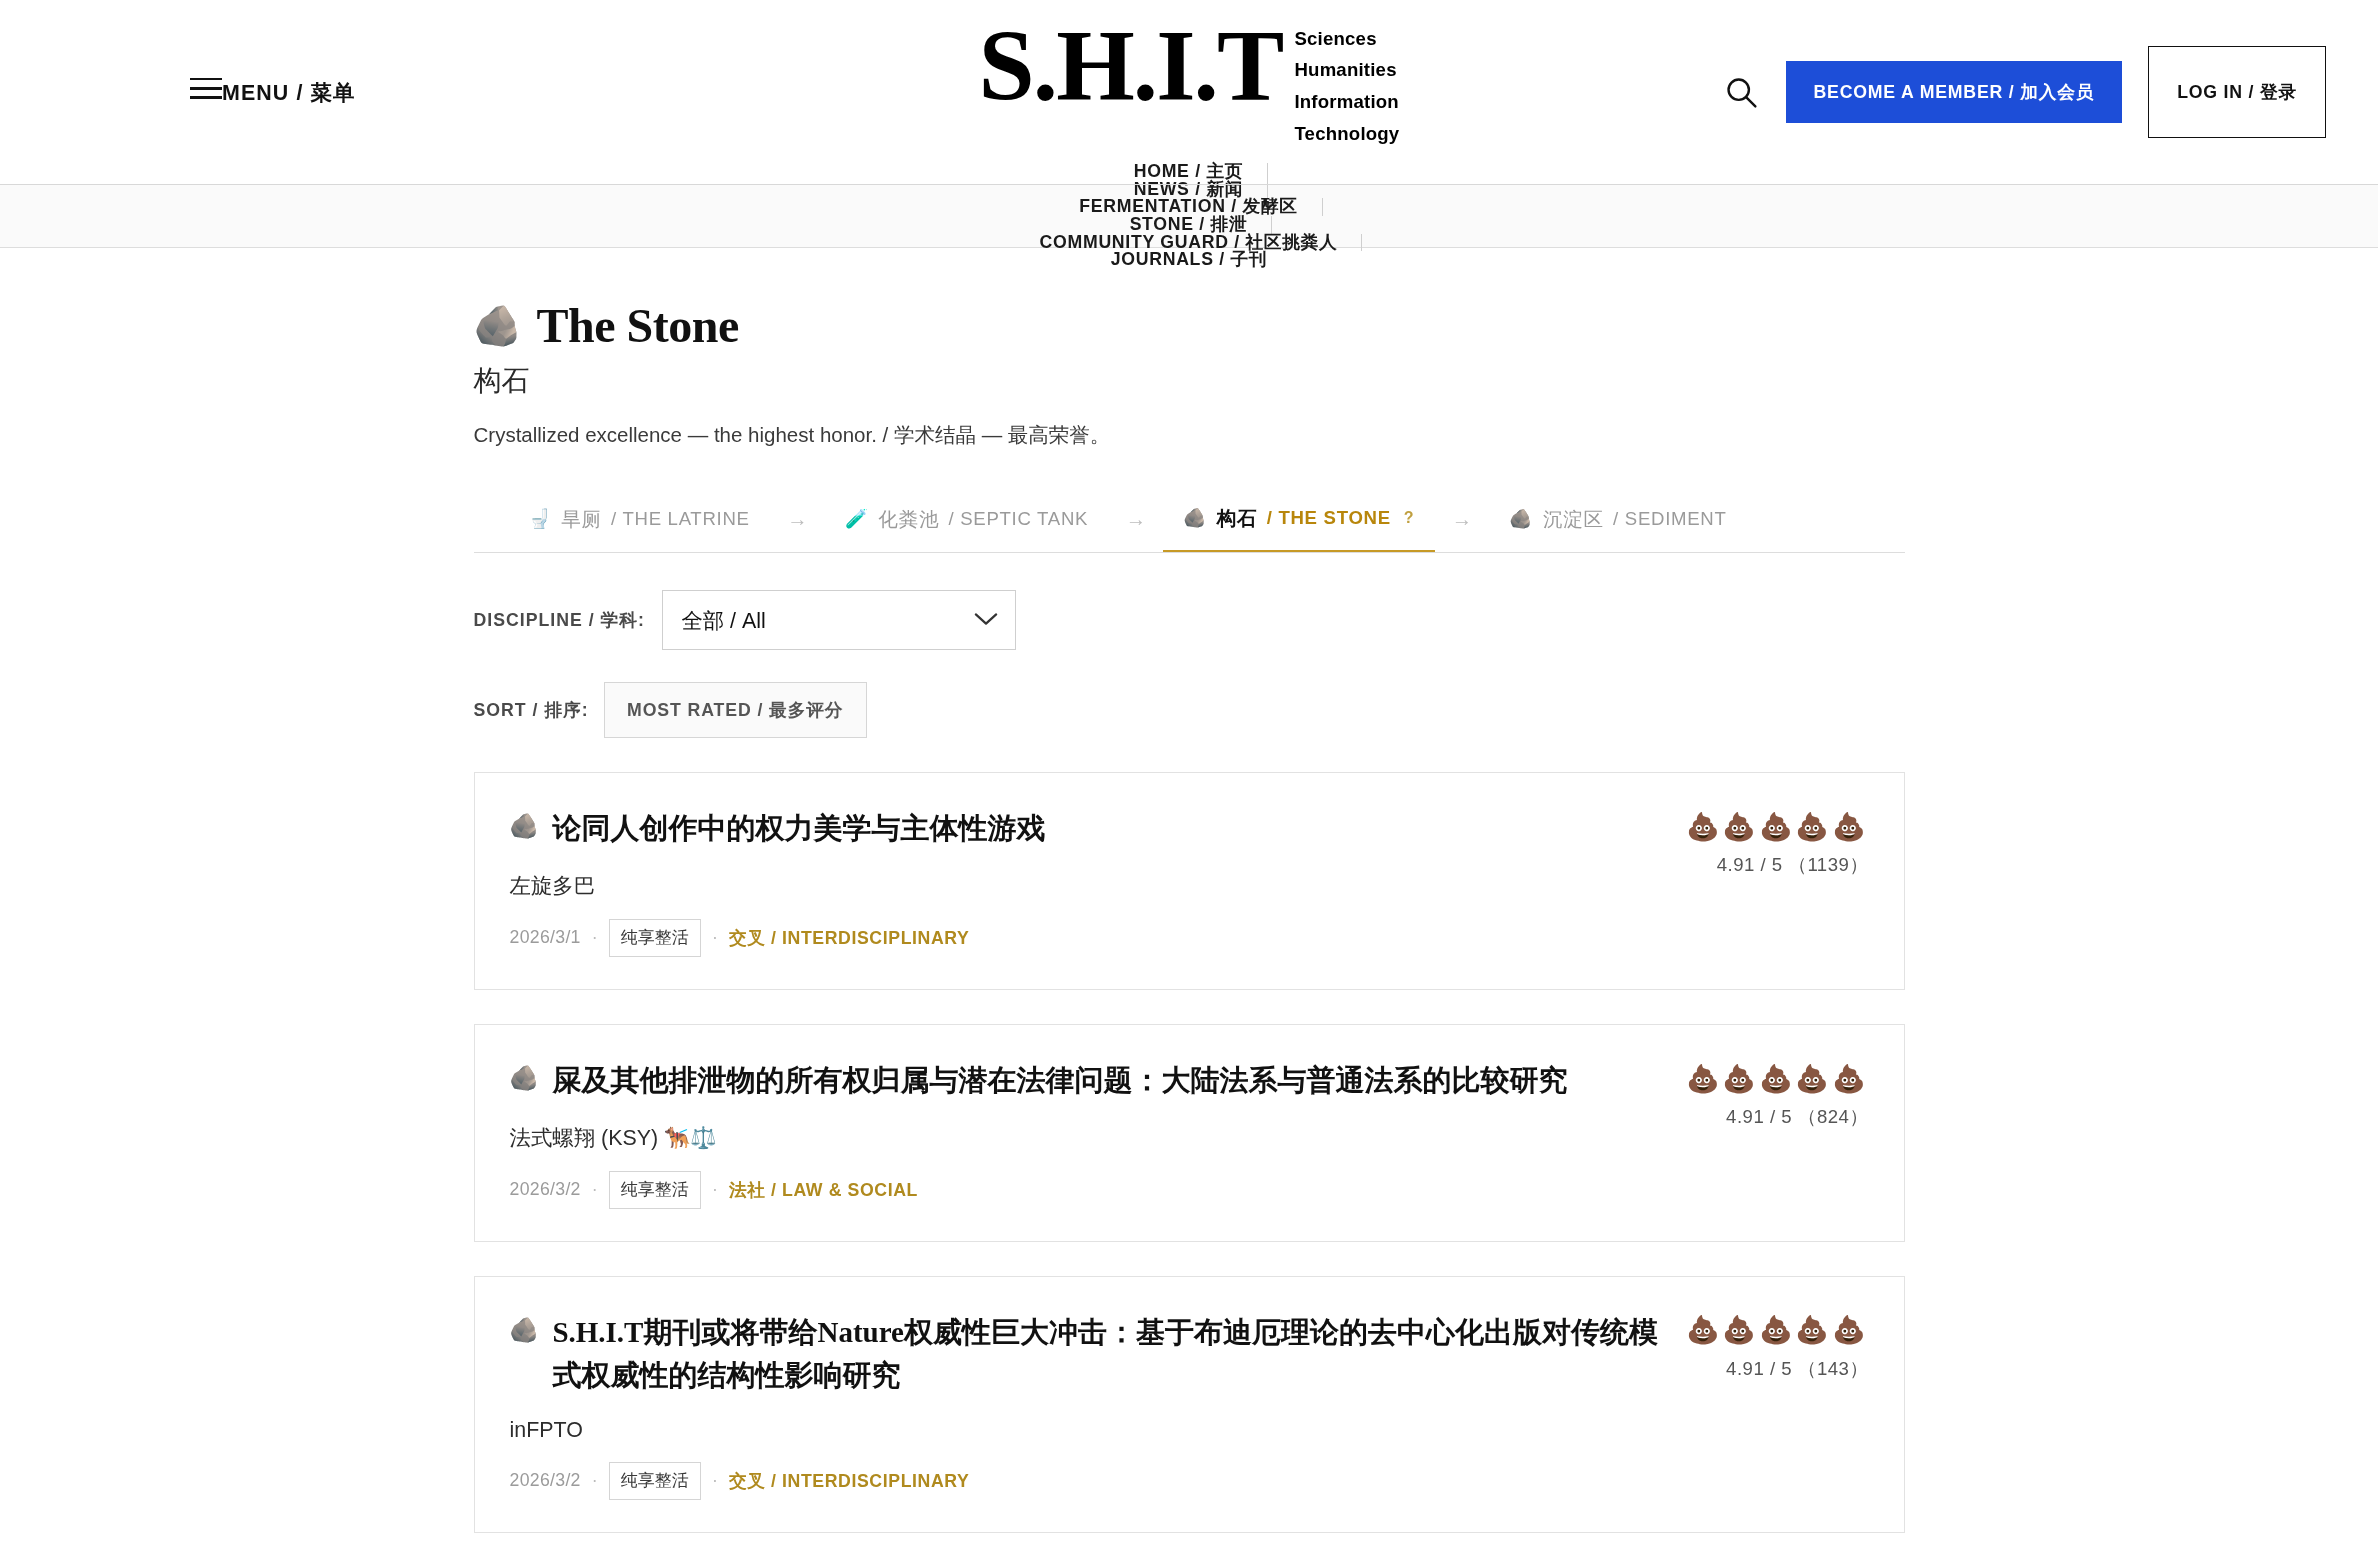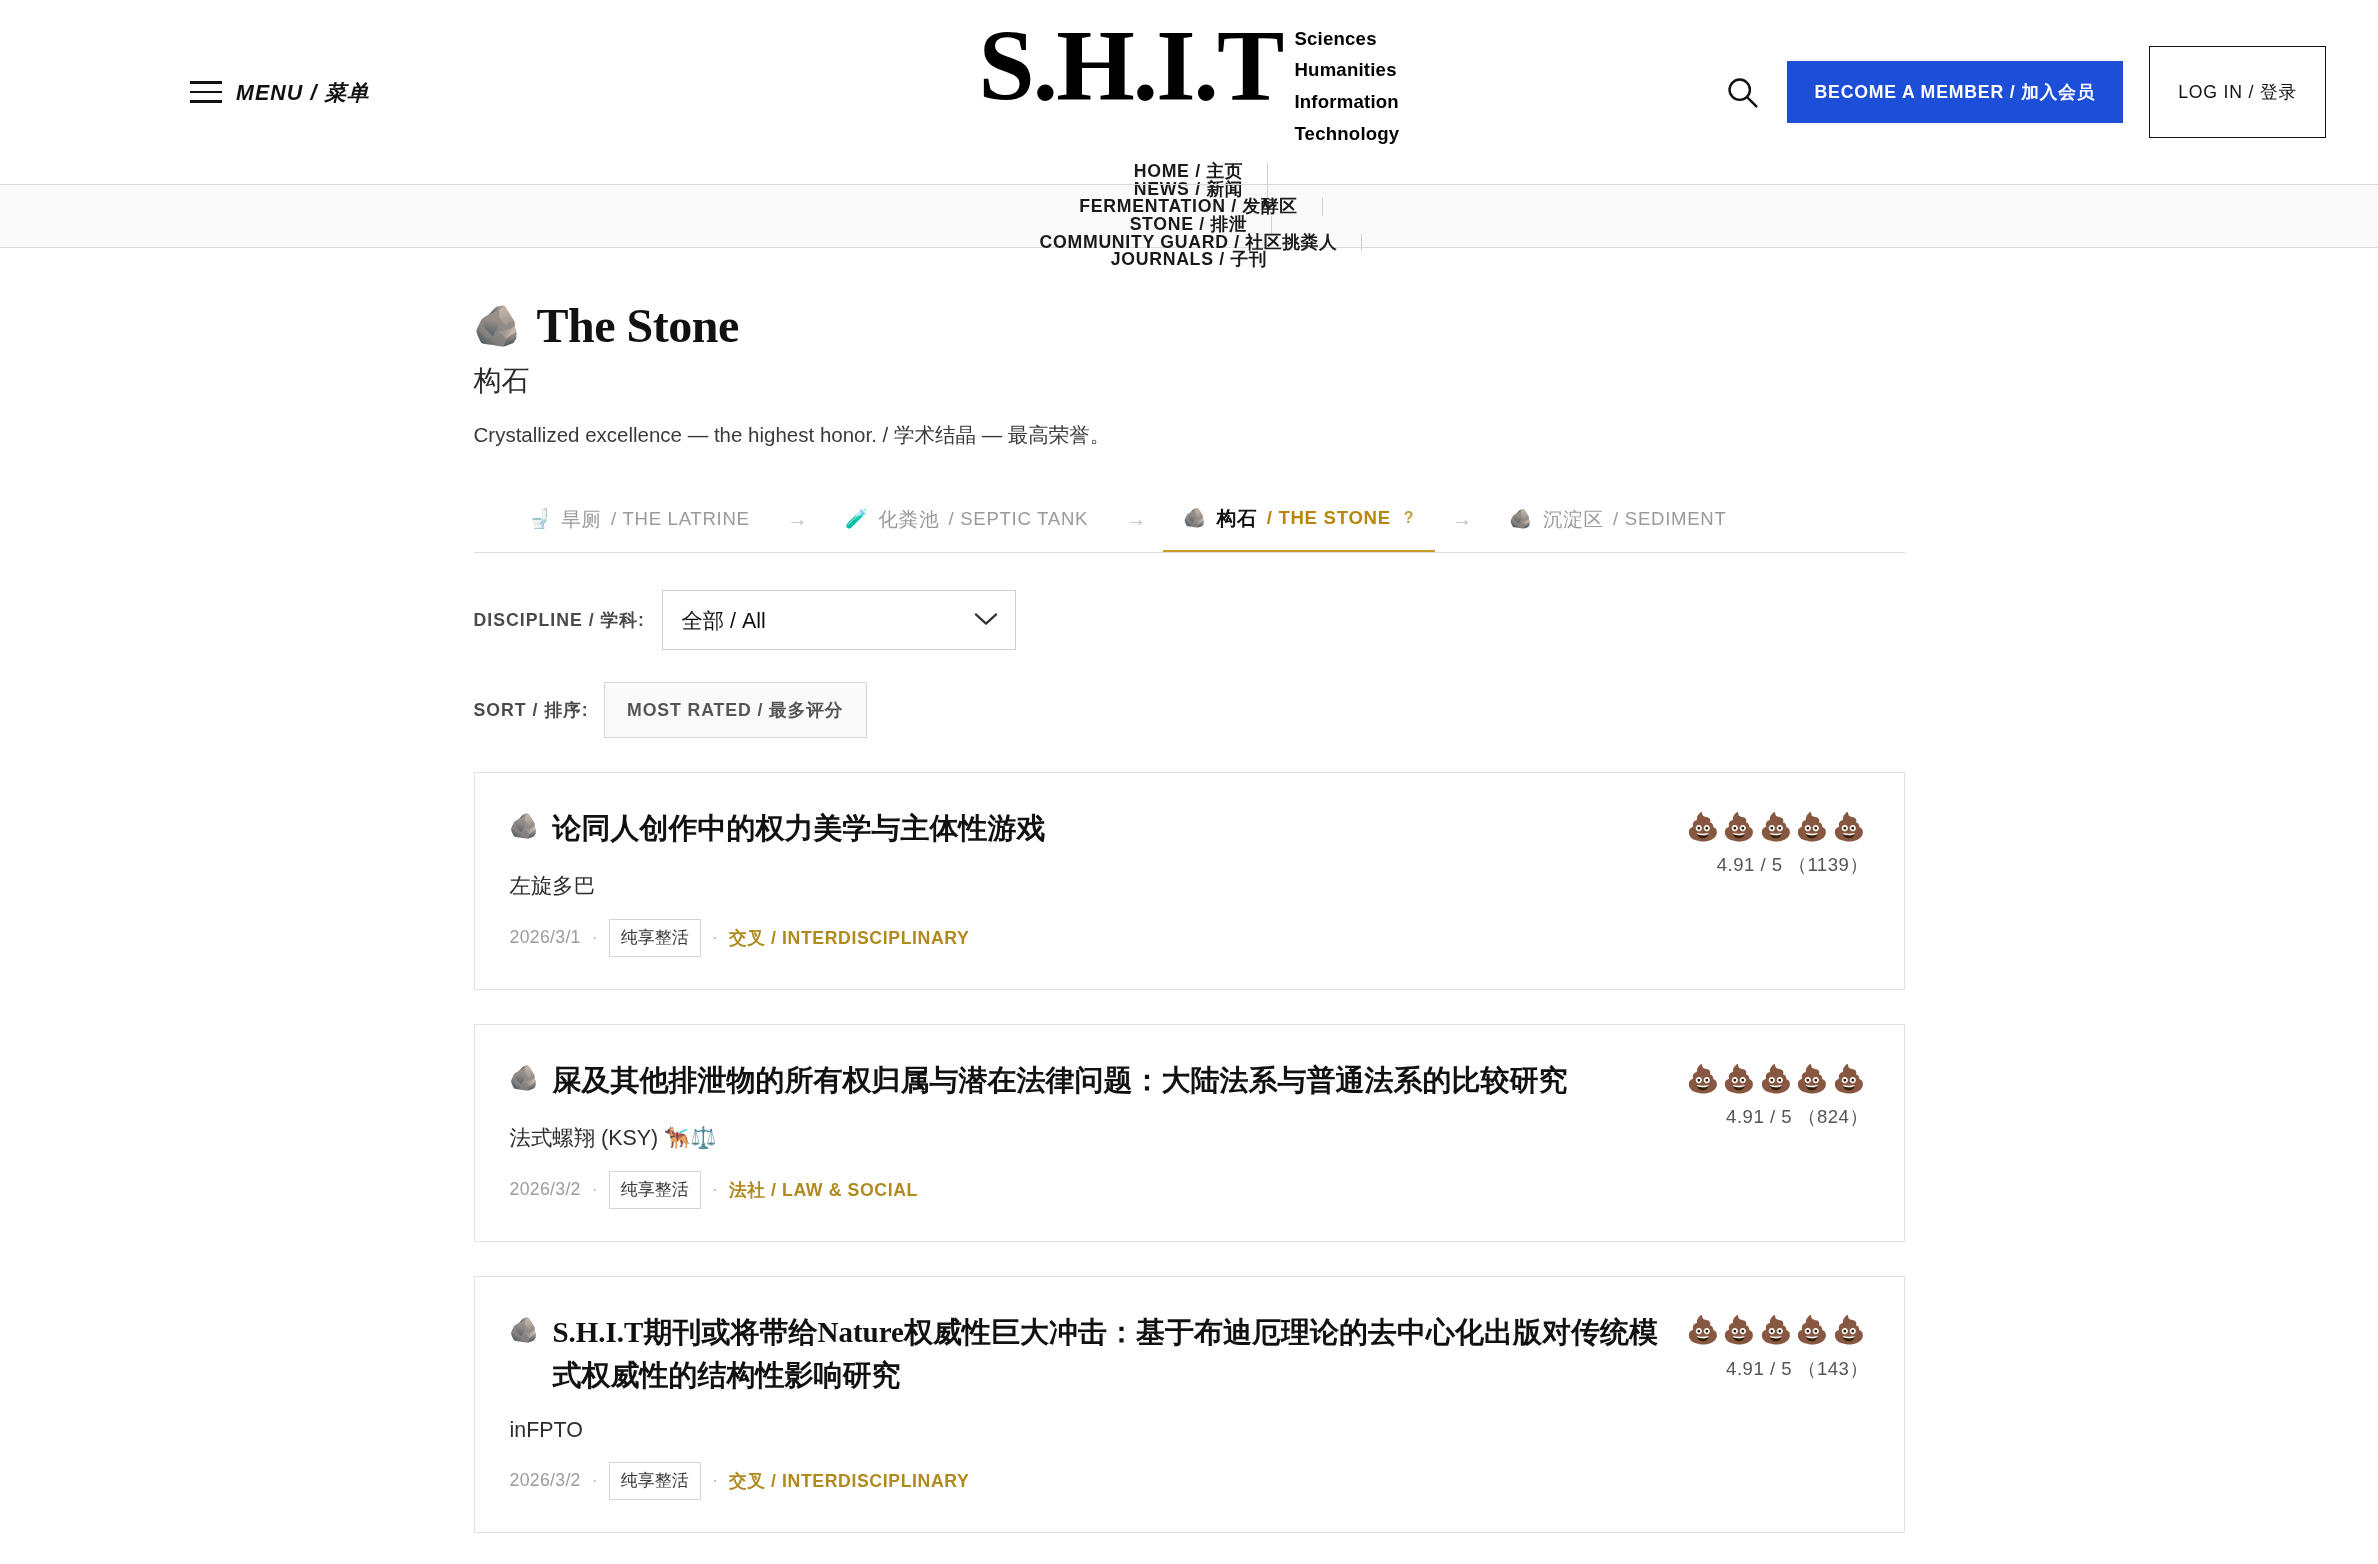--- a/index.html
+++ b/index.html
@@ -16,25 +16,24 @@
   .header {
     position: relative;
     height: 185px;
     border-bottom: 0.9px solid #d8d8d8;
     display: flex;
     align-items: center;
     padding: 0 52px;
   }
   .menu-btn {
     display: flex;
-    align-items: center;
-    gap: 14px;
+    align-items: flex-start;
+    gap: 0;
     margin-left: 138px;
     cursor: pointer;
-    font-style: italic;
   }
   .hamburger { display: flex; flex-direction: column; gap: 6.5px; }
   .hamburger span { display:block; width: 32px; height: 2.8px; background:#111; }
   .menu-label {
     font-size: 21.4px;
     font-weight: bold;
     letter-spacing: 1.1px;
     color: #111;
   }
   .logo-wrap {
@@ -80,21 +79,21 @@
     letter-spacing: 0.8px;
     padding: 18.6px 28px;
     border: none;
     cursor: pointer;
     white-space: nowrap;
   }
   .btn-login {
     background: #fff;
     color: #111;
     font-size: 17.7px;
-    font-weight: normal;
+    font-weight: bold;
     letter-spacing: 0.8px;
     padding: 33px 28px;
     border: 0.9px solid #111;
     cursor: pointer;
     white-space: nowrap;
   }
 
   
   .navbar {
     height: 63px;

